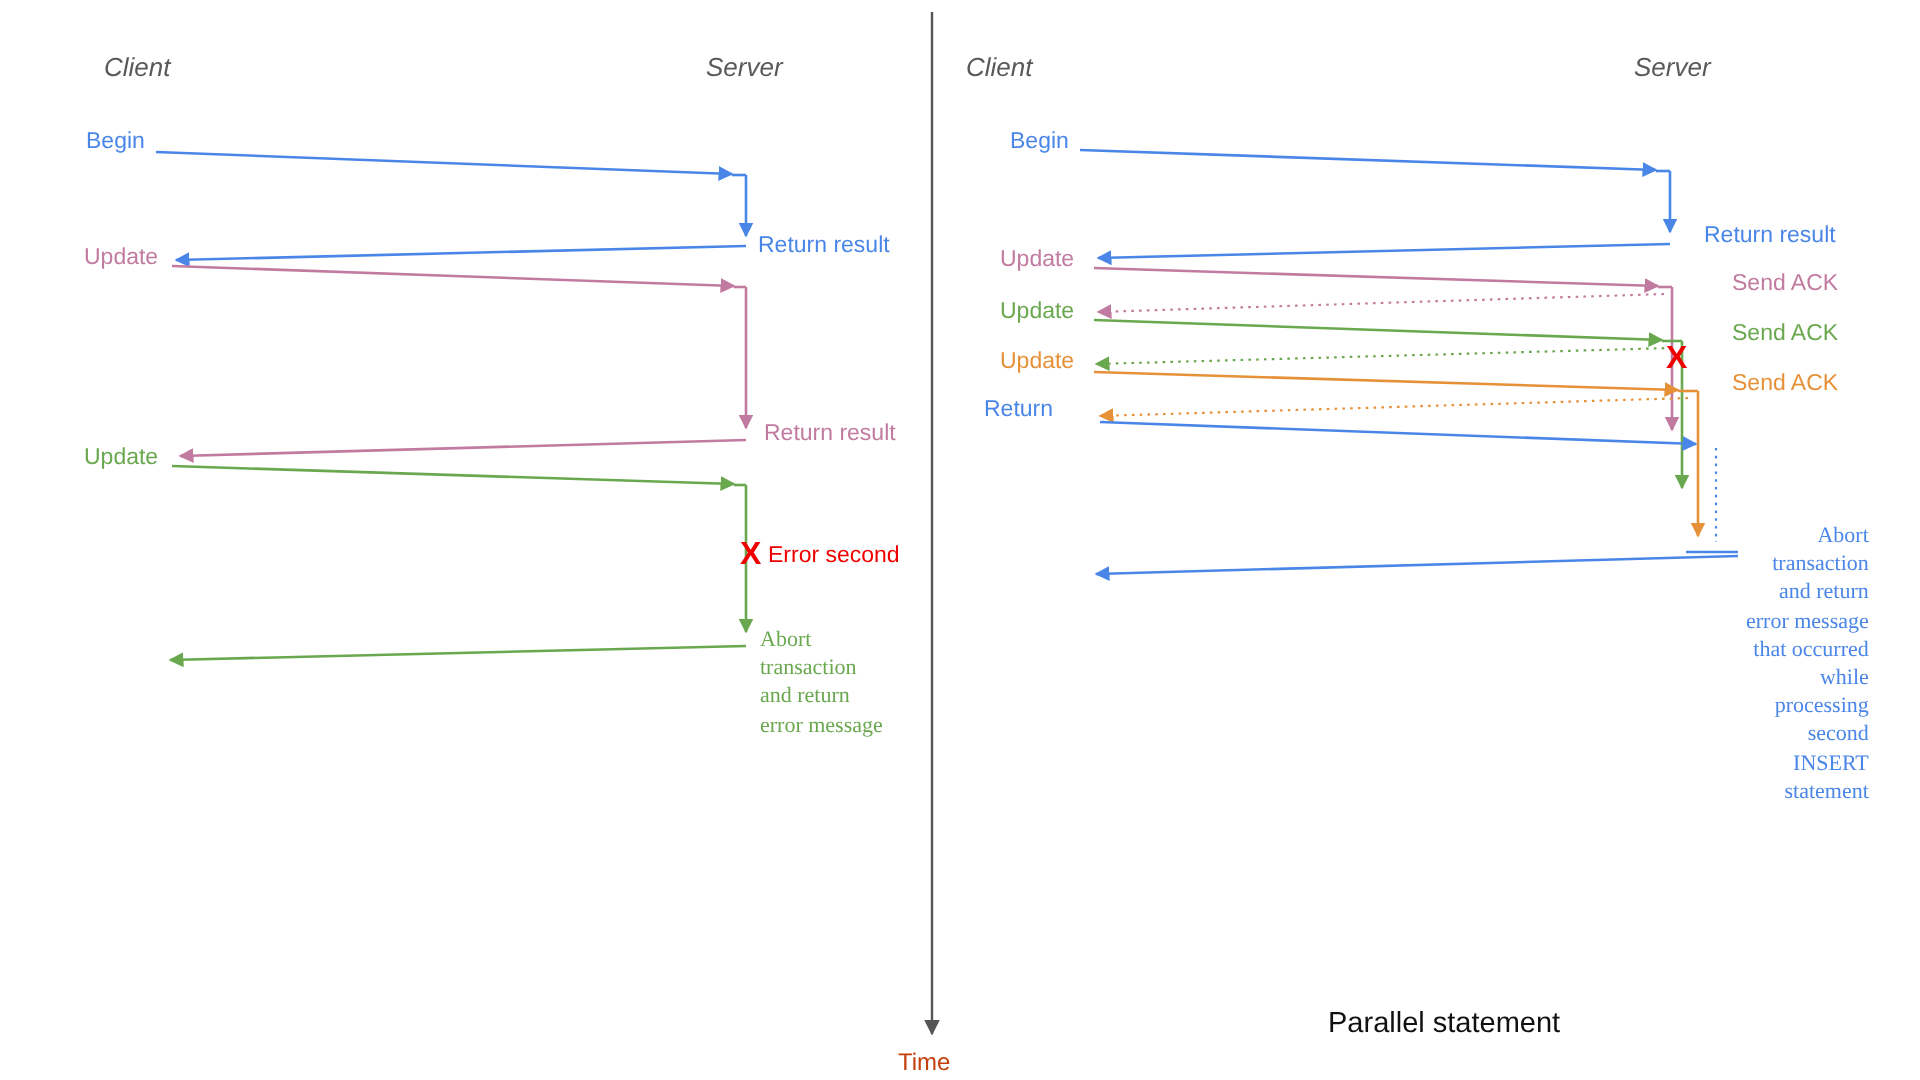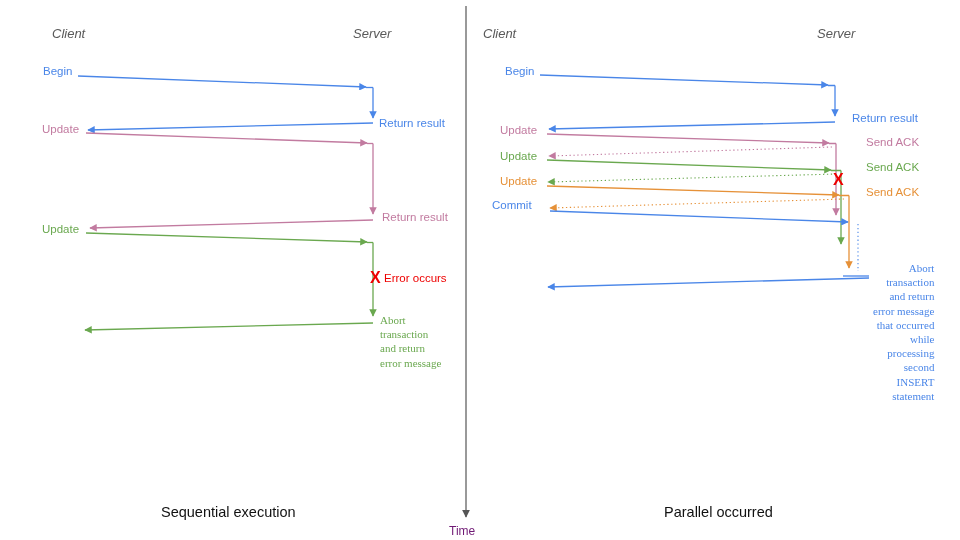--- a/index.html
+++ b/index.html
@@ -1,29 +1,29 @@
 <!DOCTYPE html>
 <html><head>
 <meta charset="utf-8">
 <style>
   html,body{margin:0;padding:0;background:#fff;}
   #stage{position:relative;width:960px;height:540px;background:#ffffff;overflow:hidden;
-         font-family:"Liberation Sans", sans-serif;border-radius:12px;}
+         font-family:"Liberation Sans", sans-serif;}
   #wires{position:absolute;left:0;top:0;width:960px;height:540px;}
   .lbl{position:absolute;font-size:11.5px;line-height:13px;white-space:nowrap;}
   .hdr{position:absolute;font-size:13px;font-style:italic;color:#595959;white-space:nowrap;}
   .blue{color:#4a86e8;text-align:right;}
   .pink{color:#c27ba0;}
   .green{color:#6aa84f;}
   .orange{color:#e69138;}
   .red{color:#ee0000;}
   .note{position:absolute;font-size:11px;line-height:14.2px;white-space:pre-line;font-family:Liberation Serif, serif;}
   .xmark{position:absolute;font-size:16px;font-weight:700;color:#ee0000;line-height:16px;}
   .title{position:absolute;font-size:14.5px;color:#111;white-space:nowrap;}
-  .timelbl{position:absolute;font-size:12px;color:#701a75;}
+  .timelbl{position:absolute;font-size:12px;color:#c2410c;}
   svg line{fill:none;}
 </style>
 </head>
 <body>
 
 <div id="stage">
 
   <svg id="wires" viewBox="0 0 960 540">
     <defs>
       <marker id="ab" viewBox="0 0 10 10" refX="9" refY="5" markerWidth="7.5" markerHeight="7.5" markerUnits="userSpaceOnUse" orient="auto">
@@ -99,52 +99,51 @@
   <div class="hdr" style="left:52px;top:26px;">Client</div>
   <div class="hdr" style="left:353px;top:26px;">Server</div>
 
   <div class="lbl blue" style="left:43px;top:65px;">Begin</div>
   <div class="lbl blue" style="left:379px;top:117px;">Return result</div>
   <div class="lbl pink" style="left:42px;top:123px;">Update</div>
   <div class="lbl pink" style="left:382px;top:211px;">Return result</div>
   <div class="lbl green" style="left:42px;top:223px;">Update</div>
 
   <div class="xmark" style="left:370px;top:270px;">X</div>
-  <div class="lbl red" style="left:384px;top:272px;">Error occurs</div>
+  <div class="lbl red" style="left:384px;top:272px;">Error second</div>
 
   <div class="note green" style="left:380px;top:313px;">Abort
 transaction
 and return
 error message</div>
 
-  <div class="title" style="left:161px;top:504px;">Sequential execution</div>
 
   <div class="timelbl" style="left:449px;top:524px;">Time</div>
 
   <div class="hdr" style="left:483px;top:26px;">Client</div>
   <div class="hdr" style="left:817px;top:26px;">Server</div>
 
   <div class="lbl blue" style="left:505px;top:65px;">Begin</div>
   <div class="lbl blue" style="left:852px;top:112px;">Return result</div>
   <div class="lbl pink" style="left:500px;top:124px;">Update</div>
   <div class="lbl pink" style="left:866px;top:136px;">Send ACK</div>
   <div class="lbl green" style="left:500px;top:150px;">Update</div>
   <div class="lbl green" style="left:866px;top:161px;">Send ACK</div>
   <div class="lbl orange" style="left:500px;top:175px;">Update</div>
   <div class="lbl orange" style="left:866px;top:186px;">Send ACK</div>
-  <div class="lbl blue" style="left:492px;top:199px;">Commit</div>
+  <div class="lbl blue" style="left:492px;top:199px;">Return</div>
 
   <div class="xmark" style="left:833px;top:172px;">X</div>
 
   <div class="note blue" style="left:873px;top:261px;">Abort
 transaction
 and return
 error message
 that occurred
 while
 processing
 second
 INSERT
 statement</div>
 
-  <div class="title" style="left:664px;top:504px;">Parallel occurred</div>
+  <div class="title" style="left:664px;top:504px;">Parallel statement</div>
 
 </div>
 
 </body></html>

